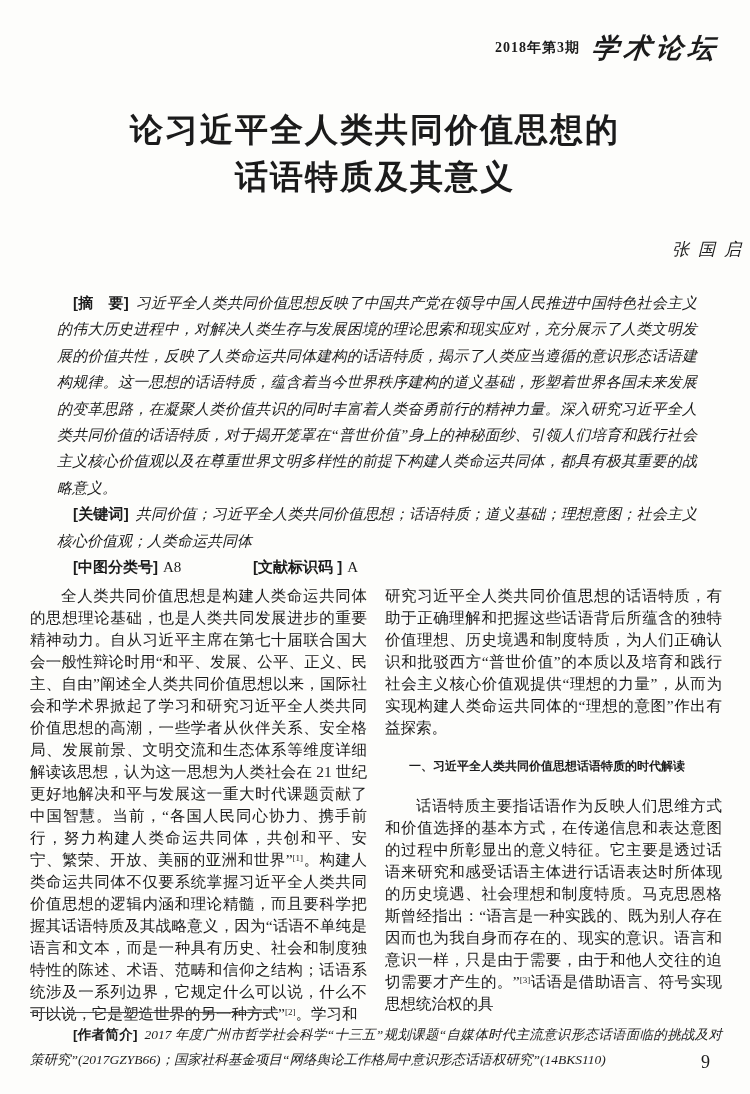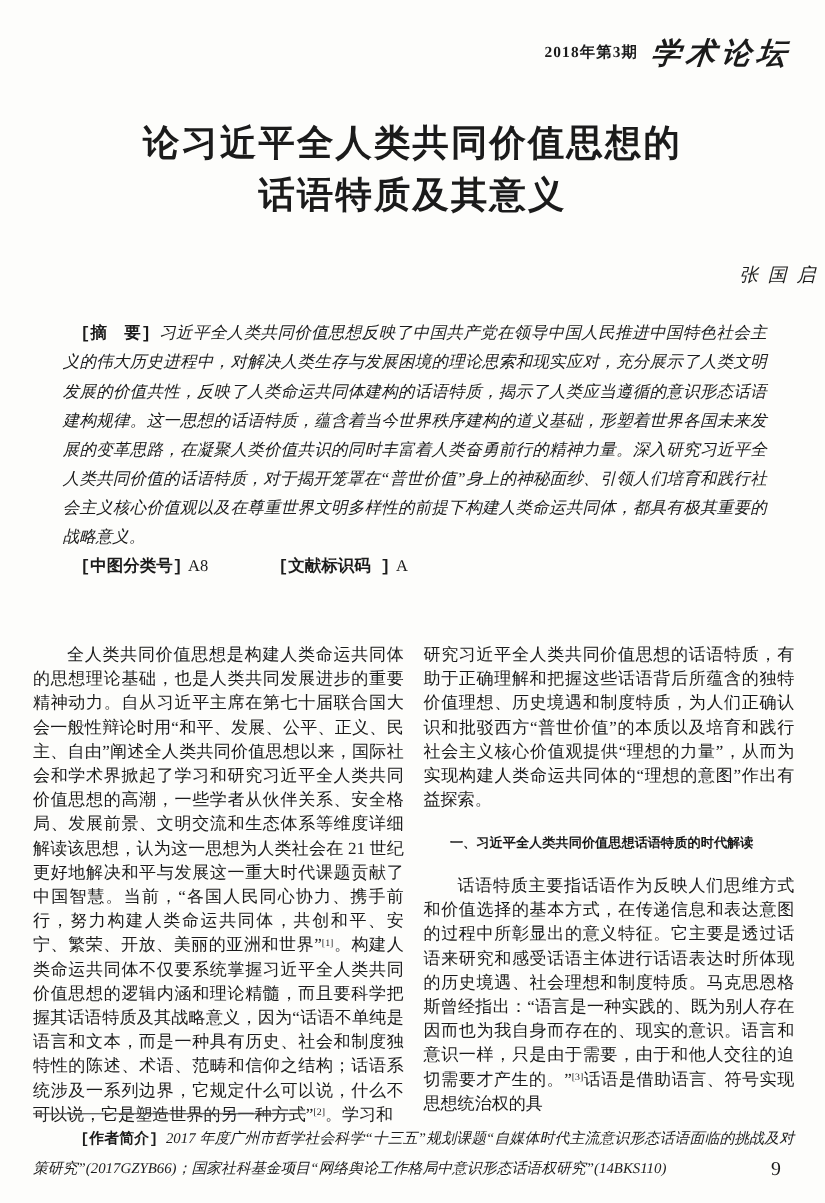--- a/index.html
+++ b/index.html
@@ -22,21 +22,21 @@
     font-weight:700;font-size:33px;line-height:47px;letter-spacing:2px;
   }
   .author{
     position:absolute;top:238px;left:0;width:100%;text-align:right;
     font-size:17px;letter-spacing:9px;font-style:italic;
   }
   
   .meta{position:absolute;left:57px;width:640px;top:290px;font-size:15px;line-height:26.4px;}
   .meta p{margin:0;text-align:justify;font-style:italic;}
   .label{
-    font-family:Liberation Mono, monospace;
+    font-family:Liberation Sans, sans-serif;
     font-weight:700;font-style:normal;margin-right:7px;padding-left:16px;
   }
   .code-row{position:relative;height:27px;font-style:normal;}
   .code-item{position:absolute;top:0;white-space:nowrap;font-style:normal;}
   .code-item .label{margin-right:5px;text-align:center;}
   .ci-1{left:0;} .ci-2{left:180px;} .ci-3{left:350px;}
   
   .columns{
     position:absolute;left:30px;top:585px;width:692px;display:flex;gap:18px;
     font-size:15.5px;line-height:22px;
@@ -71,20 +71,21 @@
 
   <div class="title">
     <div>论习近平全人类共同价值思想的</div>
     <div>话语特质及其意义</div>
   </div>
 
   <div class="author">张国启</div>
 
   <div class="meta">
     <p><span class="label">[摘　要]</span><span>习近平全人类共同价值思想反映了中国共产党在领导中国人民推进中国特色社会主义的伟大历史进程中，对解决人类生存与发展困境的理论思索和现实应对，充分展示了人类文明发展的价值共性，反映了人类命运共同体建构的话语特质，揭示了人类应当遵循的意识形态话语建构规律。这一思想的话语特质，蕴含着当今世界秩序建构的道义基础，形塑着世界各国未来发展的变革思路，在凝聚人类价值共识的同时丰富着人类奋勇前行的精神力量。深入研究习近平全人类共同价值的话语特质，对于揭开笼罩在“普世价值”身上的神秘面纱、引领人们培育和践行社会主义核心价值观以及在尊重世界文明多样性的前提下构建人类命运共同体，都具有极其重要的战略意义。</span></p>
+    <p><span class="label">[关键词]</span><span>共同价值；习近平全人类共同价值思想；话语特质；道义基础；理想意图；社会主义核心价值观；人类命运共同体</span></p>
     <div class="code-row">
       <span class="code-item ci-1"><span class="label">[中图分类号]</span><span>A8</span></span>
       <span class="code-item ci-2"><span class="label">[文献标识码 ]</span><span>A</span></span>
     </div>
   </div>
 
   <div class="columns">
     <div class="col">
       <p class="indent"><span>全人类共同价值思想是构建人类命运共同体的思想理论基础，也是人类共同发展进步的重要精神动力。自从习近平主席在第七十届联合国大会一般性辩论时用“和平、发展、公平、正义、民主、自由”阐述全人类共同价值思想以来，国际社会和学术界掀起了学习和研究习近平全人类共同价值思想的高潮，一些学者从伙伴关系、安全格局、发展前景、文明交流和生态体系等维度详细解读该思想，认为这一思想为人类社会在 21 世纪更好地解决和平与发展这一重大时代课题贡献了中国智慧。当前，“各国人民同心协力、携手前行，努力构建人类命运共同体，共创和平、安宁、繁荣、开放、美丽的亚洲和世界”</span><sup>[1]</sup><span>。构建人类命运共同体不仅要系统掌握习近平全人类共同价值思想的逻辑内涵和理论精髓，而且要科学把握其话语特质及其战略意义，因为“话语不单纯是语言和文本，而是一种具有历史、社会和制度独特性的陈述、术语、范畴和信仰之结构；话语系统涉及一系列边界，它规定什么可以说，什么不可以说，它是塑造世界的另一种方式”</span><sup>[2]</sup><span>。学习和</span></p>
     </div>

